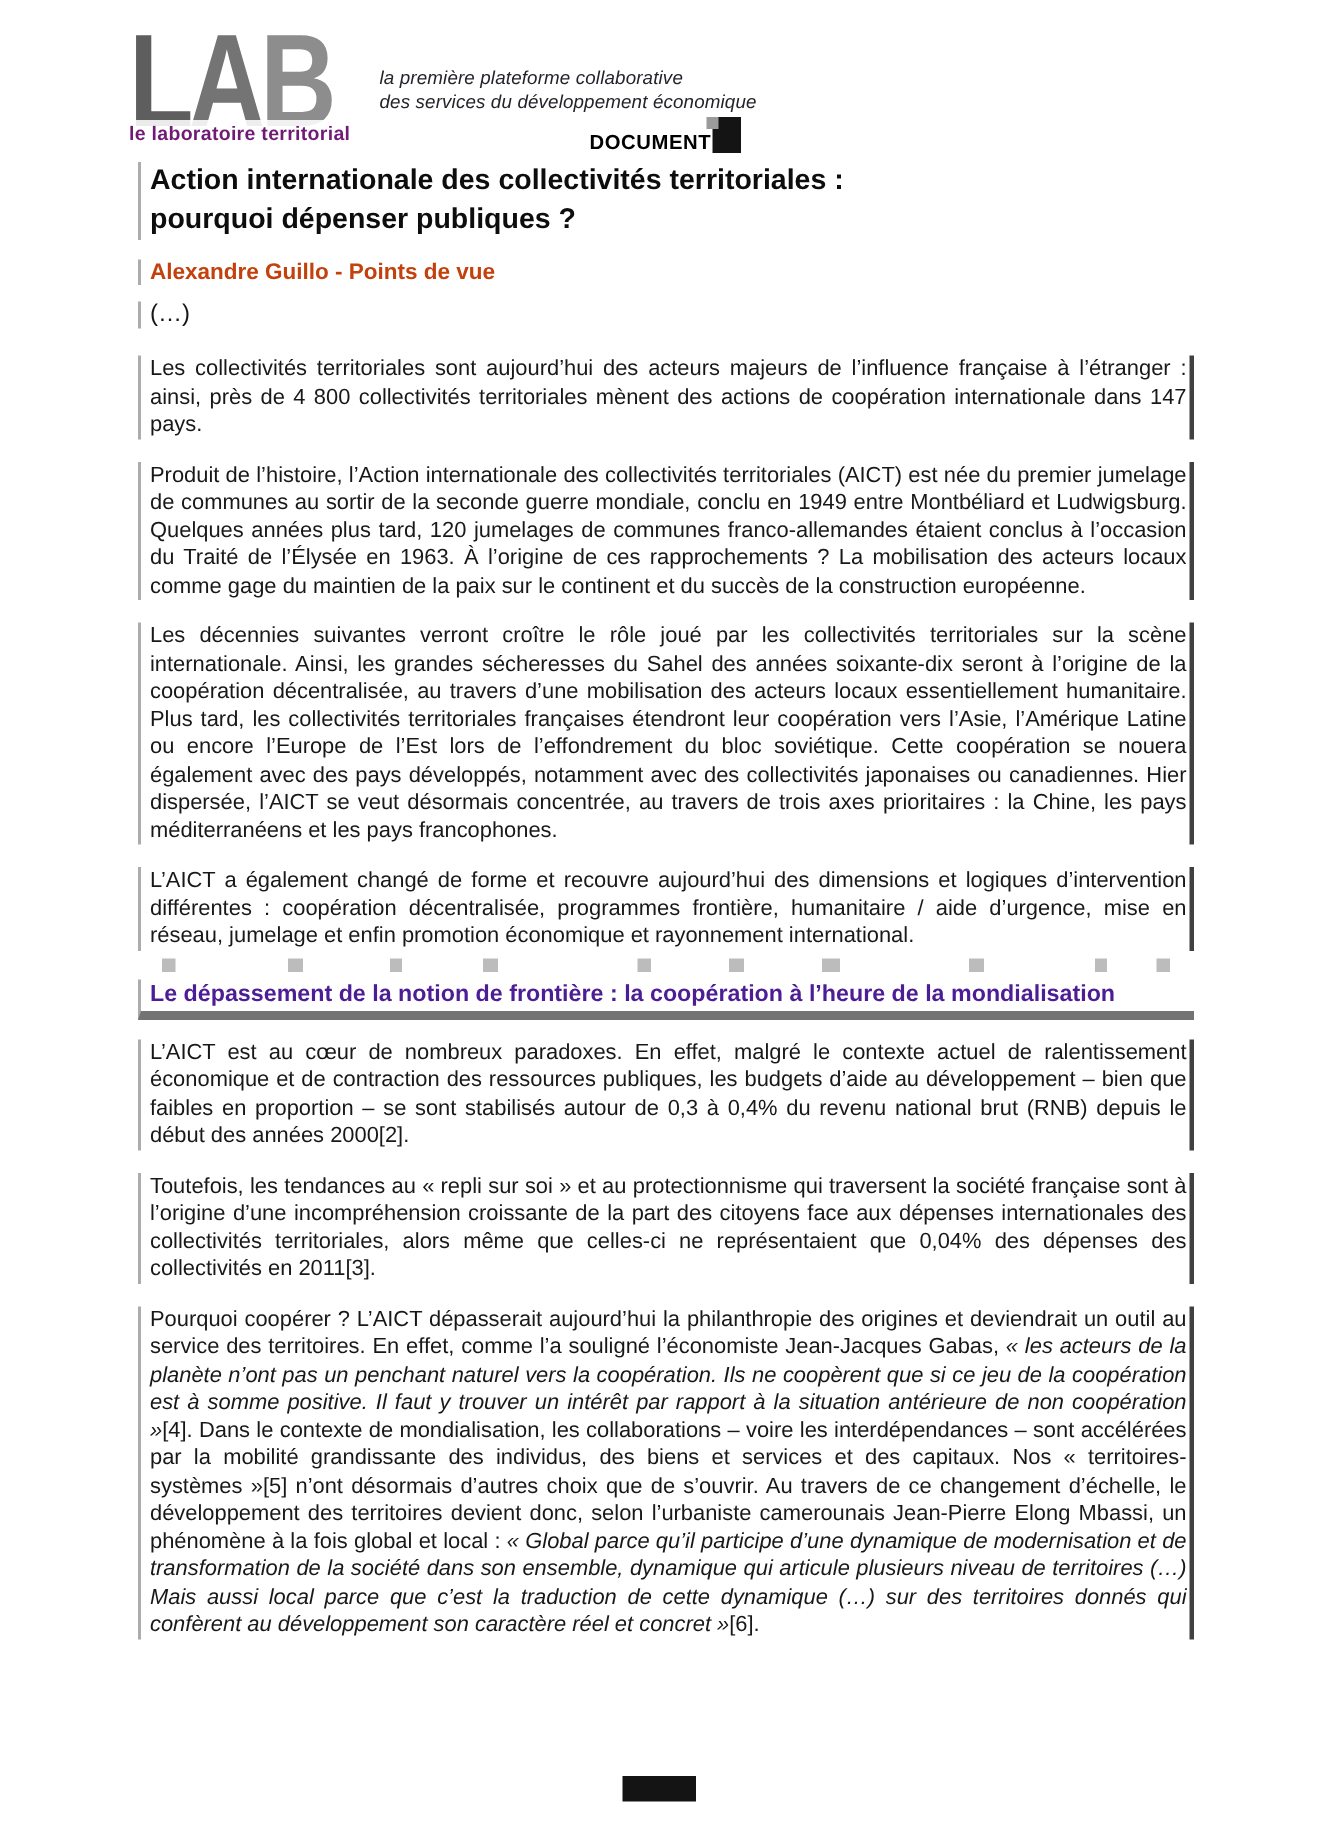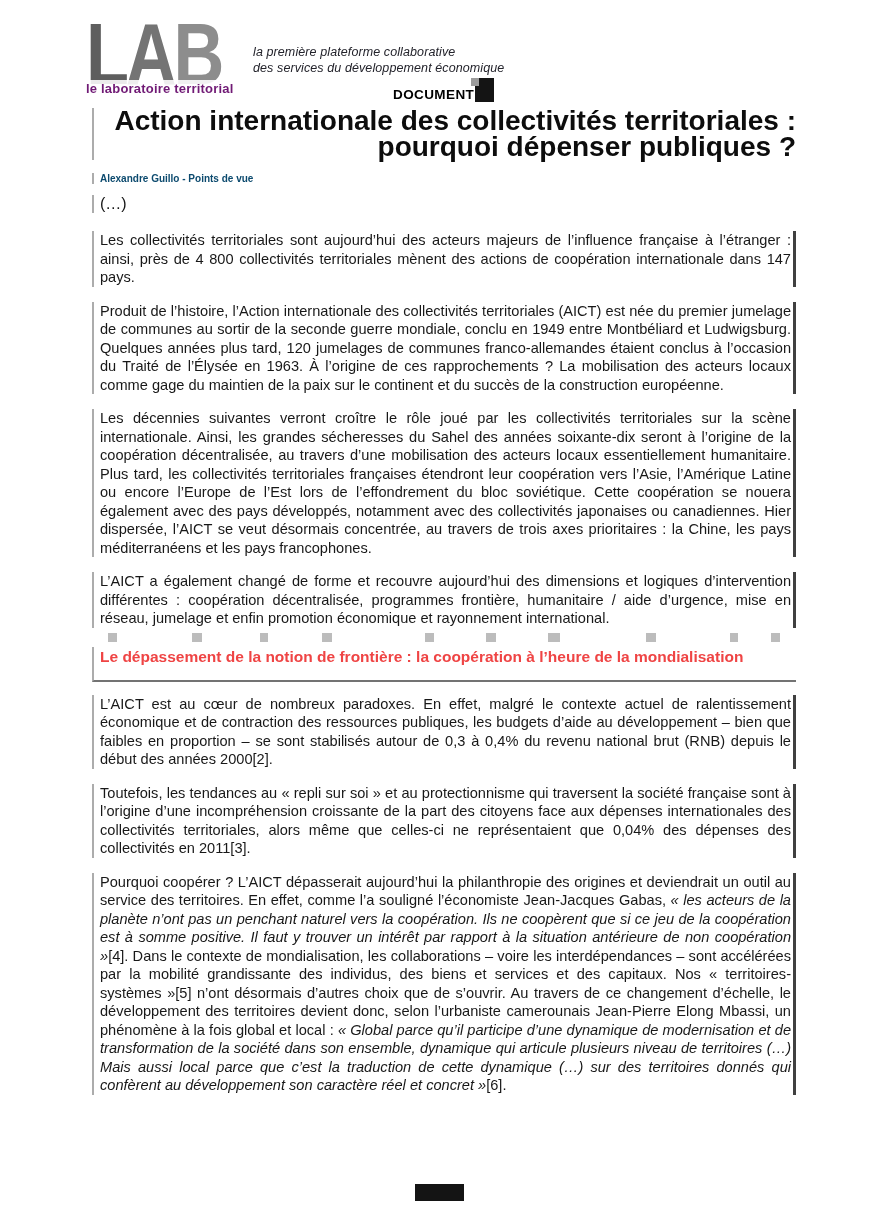--- a/index.html
+++ b/index.html
@@ -45,24 +45,24 @@
   .redact-sm::before {
     content: ""; position: absolute; left: -4px; top: 0px;
     width: 8px; height: 8px; background: #9b9b9b;
   }
 
   
   main { position: absolute; left: 92px; top: 108px; width: 704px; }
 
   .edge { border-left: 2px solid #acacac; margin-left: -8px; padding-left: 6px; }
 
-  .title { margin: 0; font-size: 28px; line-height: 26px; font-weight: 700; color: #0d0d0d; text-align: right; }
+  .title { margin: 0; font-size: 19px; line-height: 26px; font-weight: 700; color: #0d0d0d; }
   .title .tline { display: block; }
 
-  .byline { margin: 13px 0 0; font-size: 10px; font-weight: 700; color: #0c4a6e; }
+  .byline { margin: 13px 0 0; font-size: 15px; font-weight: 700; color: #c2410c; }
   .ellipsis { margin: 11px 0 0; font-size: 16px; color: #161616; }
 
   .para {
     margin: 15px 0 0; font-size: 14.6px; line-height: 18.5px;
     text-align: justify; color: #181818;
     border-right: 3px solid #404040; padding-right: 2px;
   }
   .para.first { margin-top: 18px; }
   .para em { font-style: italic; }
 
@@ -73,22 +73,22 @@
   .artifacts span:nth-child(3) { left: 168px; width: 8px; }
   .artifacts span:nth-child(4) { left: 230px; }
   .artifacts span:nth-child(5) { left: 333px; width: 9px; }
   .artifacts span:nth-child(6) { left: 394px; }
   .artifacts span:nth-child(7) { left: 456px; width: 12px; }
   .artifacts span:nth-child(8) { left: 554px; }
   .artifacts span:nth-child(9) { left: 638px; width: 8px; }
   .artifacts span:nth-child(10){ left: 679px; width: 9px; }
 
   .section-heading {
-    margin: 5px 0 0; font-size: 15.5px; line-height: 19px; font-weight: 700; color: #ef4444;
-    padding-bottom: 14px; border-bottom: 2px solid #737373;
+    margin: 5px 0 0; font-size: 15.5px; line-height: 19px; font-weight: 700; color: #4c1d95;
+    padding-bottom: 2px; border-bottom: 6px solid #737373;
   }
   .after-heading { margin-top: 13px; }
 
   
   .page-num-redact {
     position: absolute; left: 415px; top: 1184px;
     width: 49px; height: 17px; background: #141414;
   }
 </style>
 </head>

